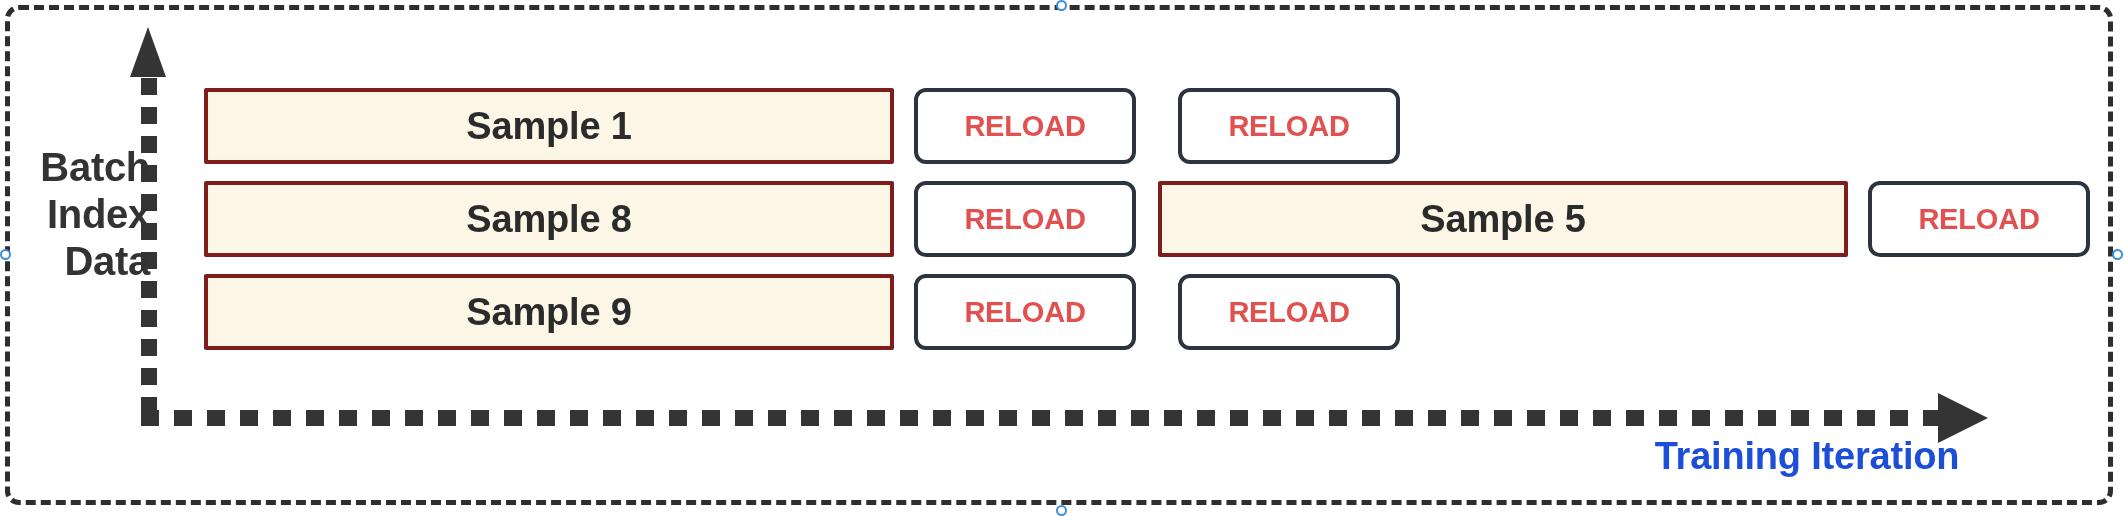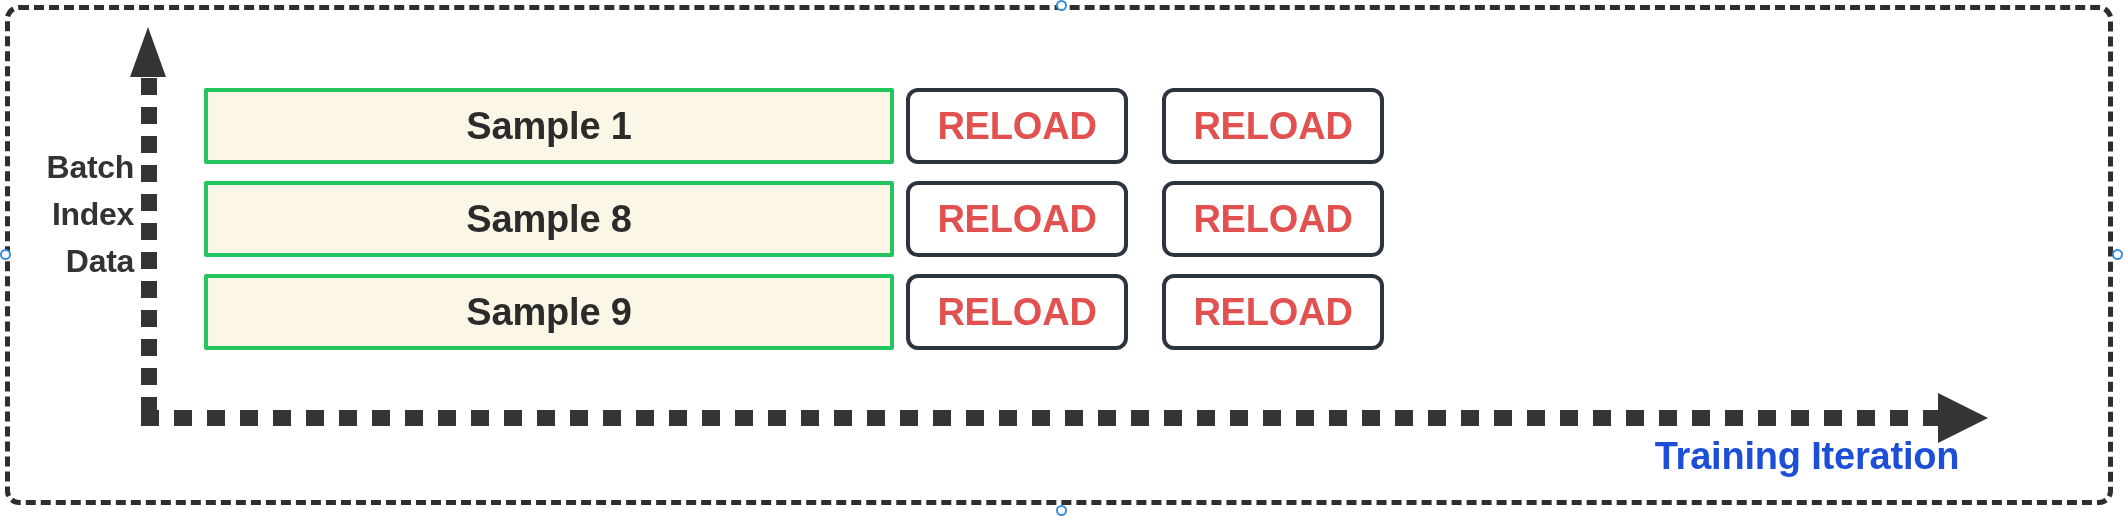--- a/index.html
+++ b/index.html
@@ -86,26 +86,26 @@
     width: 0;
     height: 0;
     border-top: 25px solid transparent;
     border-bottom: 25px solid transparent;
     border-left: 50px solid #343434;
   }
 
   
   .y-axis-label {
     position: absolute;
-    left: 0px;
+    left: 16px;
     top: 144px;
     width: 134px;
     text-align: right;
     color: #333333;
-    font-size: 32px;
+    font-size: 40px;
     font-weight: bold;
     line-height: 47px;
     letter-spacing: -0.3px;
   }
   .y-axis-label div { white-space: nowrap; }
 
   
   .x-axis-label {
     position: absolute;
     left: 1630px;
@@ -139,33 +139,34 @@
     display: flex;
     align-items: center;
     justify-content: center;
     box-sizing: border-box;
     font-weight: bold;
     letter-spacing: -0.2px;
     white-space: nowrap;
   }
   .cell.sample {
     background: #fbf6e5;
-    border: 4px solid #22c55e;
+    border: 4px solid #7f1d1d;
     border-radius: 2px;
     color: #2b2b2b;
     font-size: 38px;
     flex: 0 0 690px;
   }
   .cell.reload {
     background: #ffffff;
     border: 4px solid #2c3440;
     border-radius: 12px;
     color: #e0514f;
-    font-size: 38px;
+    font-size: 29px;
     flex: 0 0 222px;
+    margin-left: 8px;
   }
   .cell-gap { flex: 0 0 12px; }
   .cell-gap.wide { flex: 0 0 22px; }
 </style>
 </head>
 <body>
 
 <div class="canvas">
 
   <div class="axis-arrow-up"></div>
@@ -191,20 +192,21 @@
       <div class="cell-gap wide"></div>
       <div class="cell-gap"></div>
       <div class="cell reload">RELOAD</div>
     </div>
 
     <div class="grid-row">
       <div class="cell sample">Sample 8</div>
       <div class="cell-gap"></div>
       <div class="cell reload">RELOAD</div>
       <div class="cell-gap wide"></div>
+      <div class="cell sample">Sample 5</div>
       <div class="cell-gap"></div>
       <div class="cell reload">RELOAD</div>
     </div>
 
     <div class="grid-row">
       <div class="cell sample">Sample 9</div>
       <div class="cell-gap"></div>
       <div class="cell reload">RELOAD</div>
       <div class="cell-gap wide"></div>
       <div class="cell-gap"></div>

